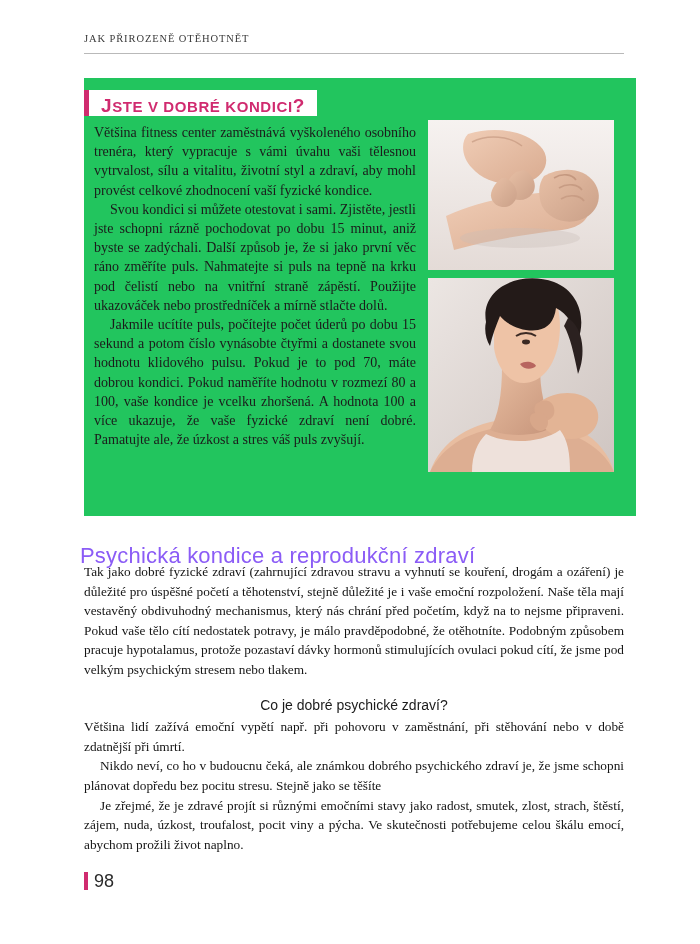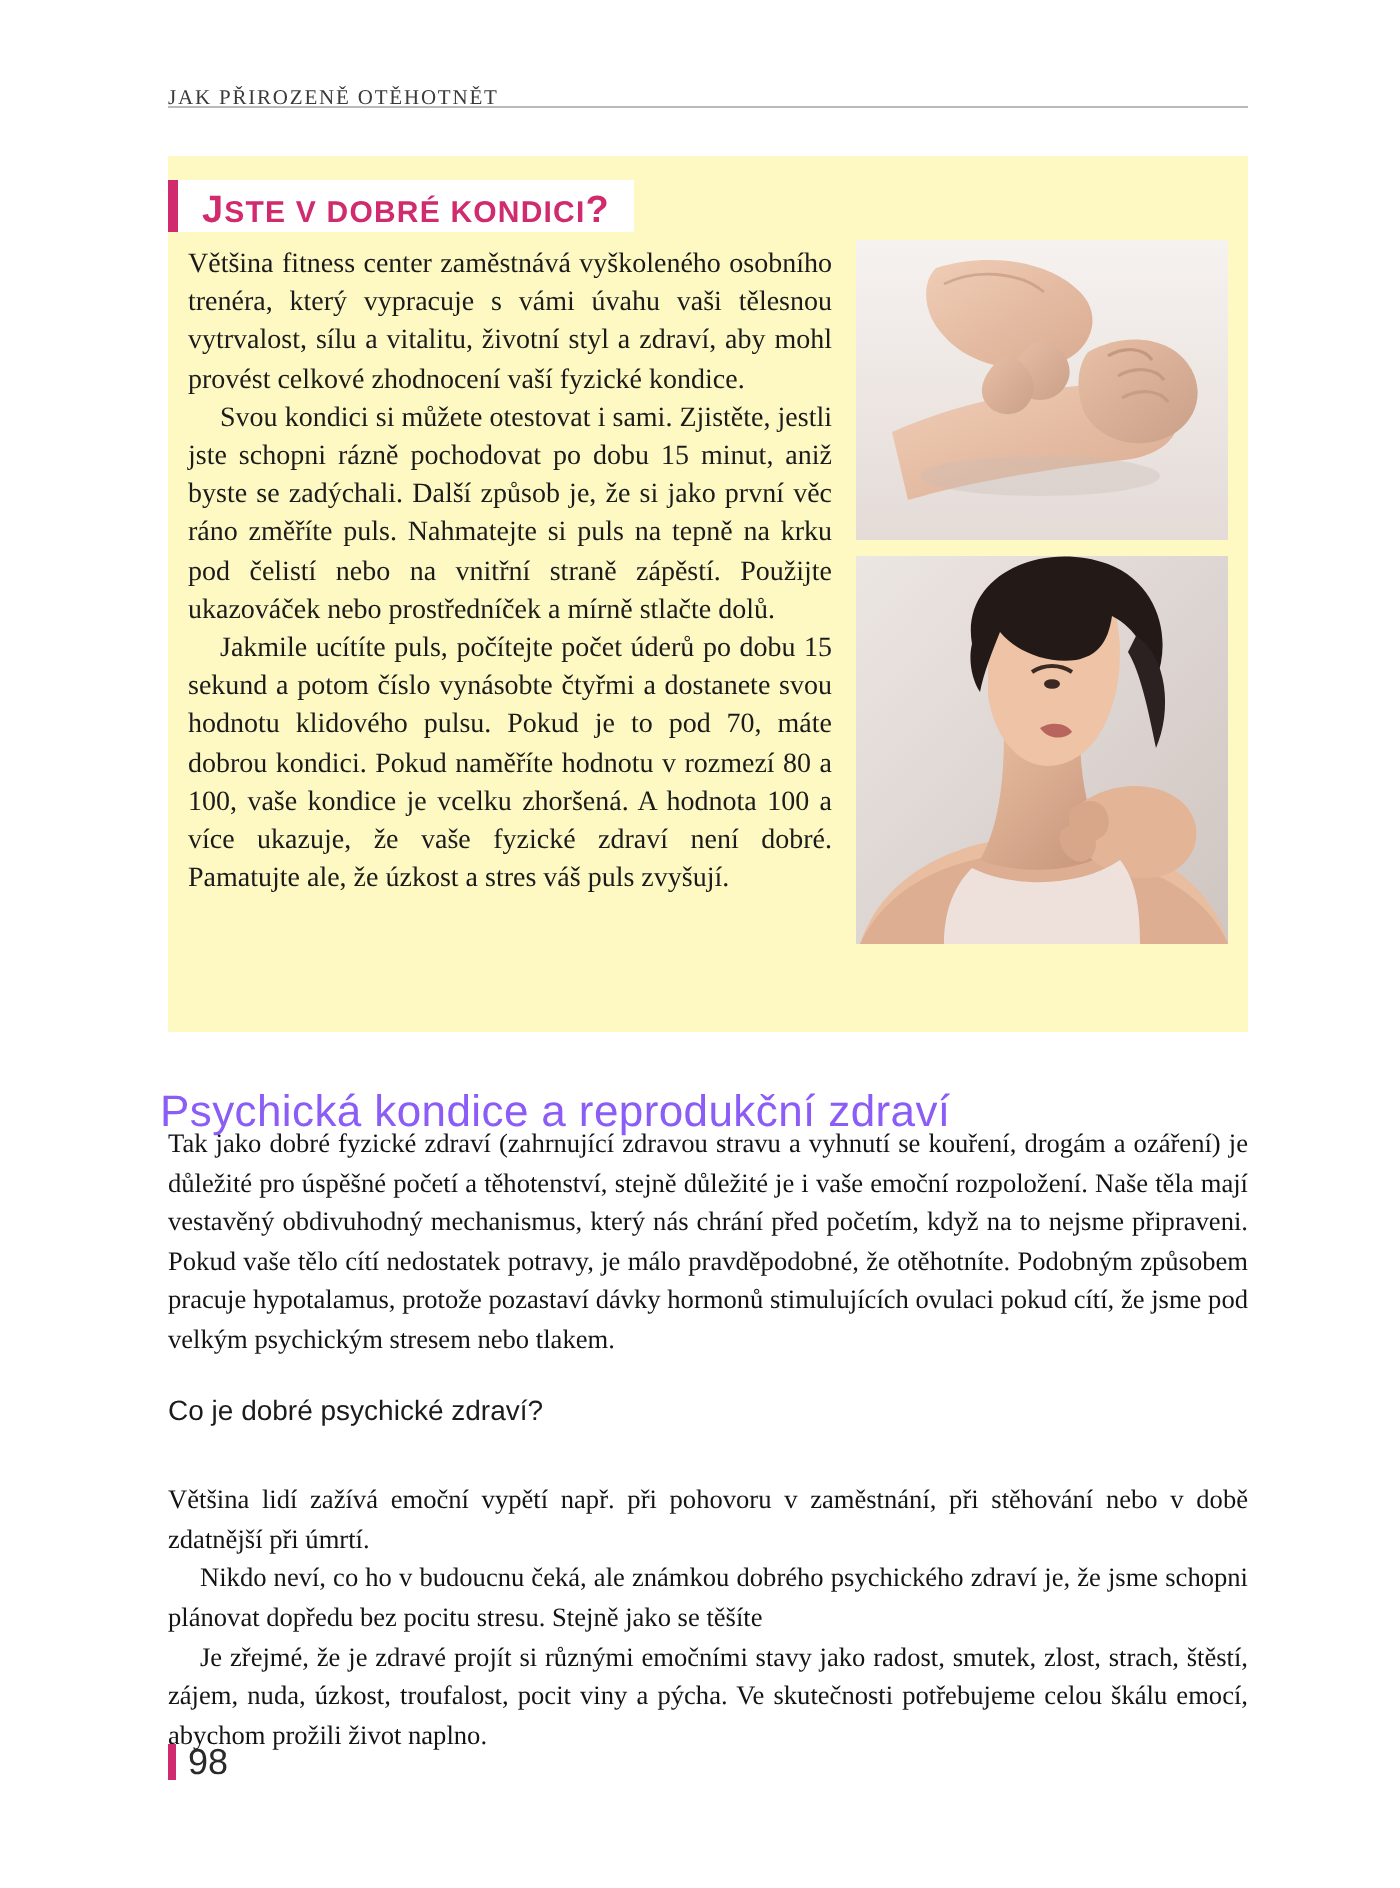--- a/index.html
+++ b/index.html
@@ -13,21 +13,21 @@
     height: 944px;
     background: #ffffff;
     overflow: hidden;
     font-family: "Liberation Serif", serif;
   }
 
   
   .runhead {
     position: absolute;
     left: 84px;
-    top: 44px;
+    top: 33px;
     width: 540px;
     font-family: "Liberation Serif", serif;
     font-size: 10.5px;
     letter-spacing: 0.9px;
     color: #3a3a3a;
     text-transform: uppercase;
     font-variant: small-caps;
   }
   .runhead-rule {
     position: absolute;
@@ -38,21 +38,22 @@
     background: #b9b9b9;
   }
 
   
   .feature {
     position: absolute;
     left: 84px;
     top: 78px;
     width: 540px;
     height: 438px;
-    background: #fef9c3;
+    background: #22c55e;
+    padding-left: 12px;
   }
   .feature-title-bar {
     position: absolute;
     left: 0px;
     top: 12px;
     width: 228px;
     height: 26px;
     background: #ffffff;
     border-left: 5px solid #d02b6f;
   }
@@ -128,22 +129,22 @@
     color: #141414;
     text-align: justify;
   }
   .body p { margin: 0; }
   .body p.ind { text-indent: 16px; }
   .h2 {
     font-family: "Liberation Sans", sans-serif;
     font-size: 14px;
     font-weight: normal;
     color: #1b1b1b;
-    margin: 16px 0 25px 0;
-    text-align: left;
+    margin: 16px 0 2px 0;
+    text-align: center;
   }
 
   
   .folio-rule {
     position: absolute;
     left: 84px;
     top: 872px;
     width: 4px;
     height: 18px;
     background: #d02b6f;

